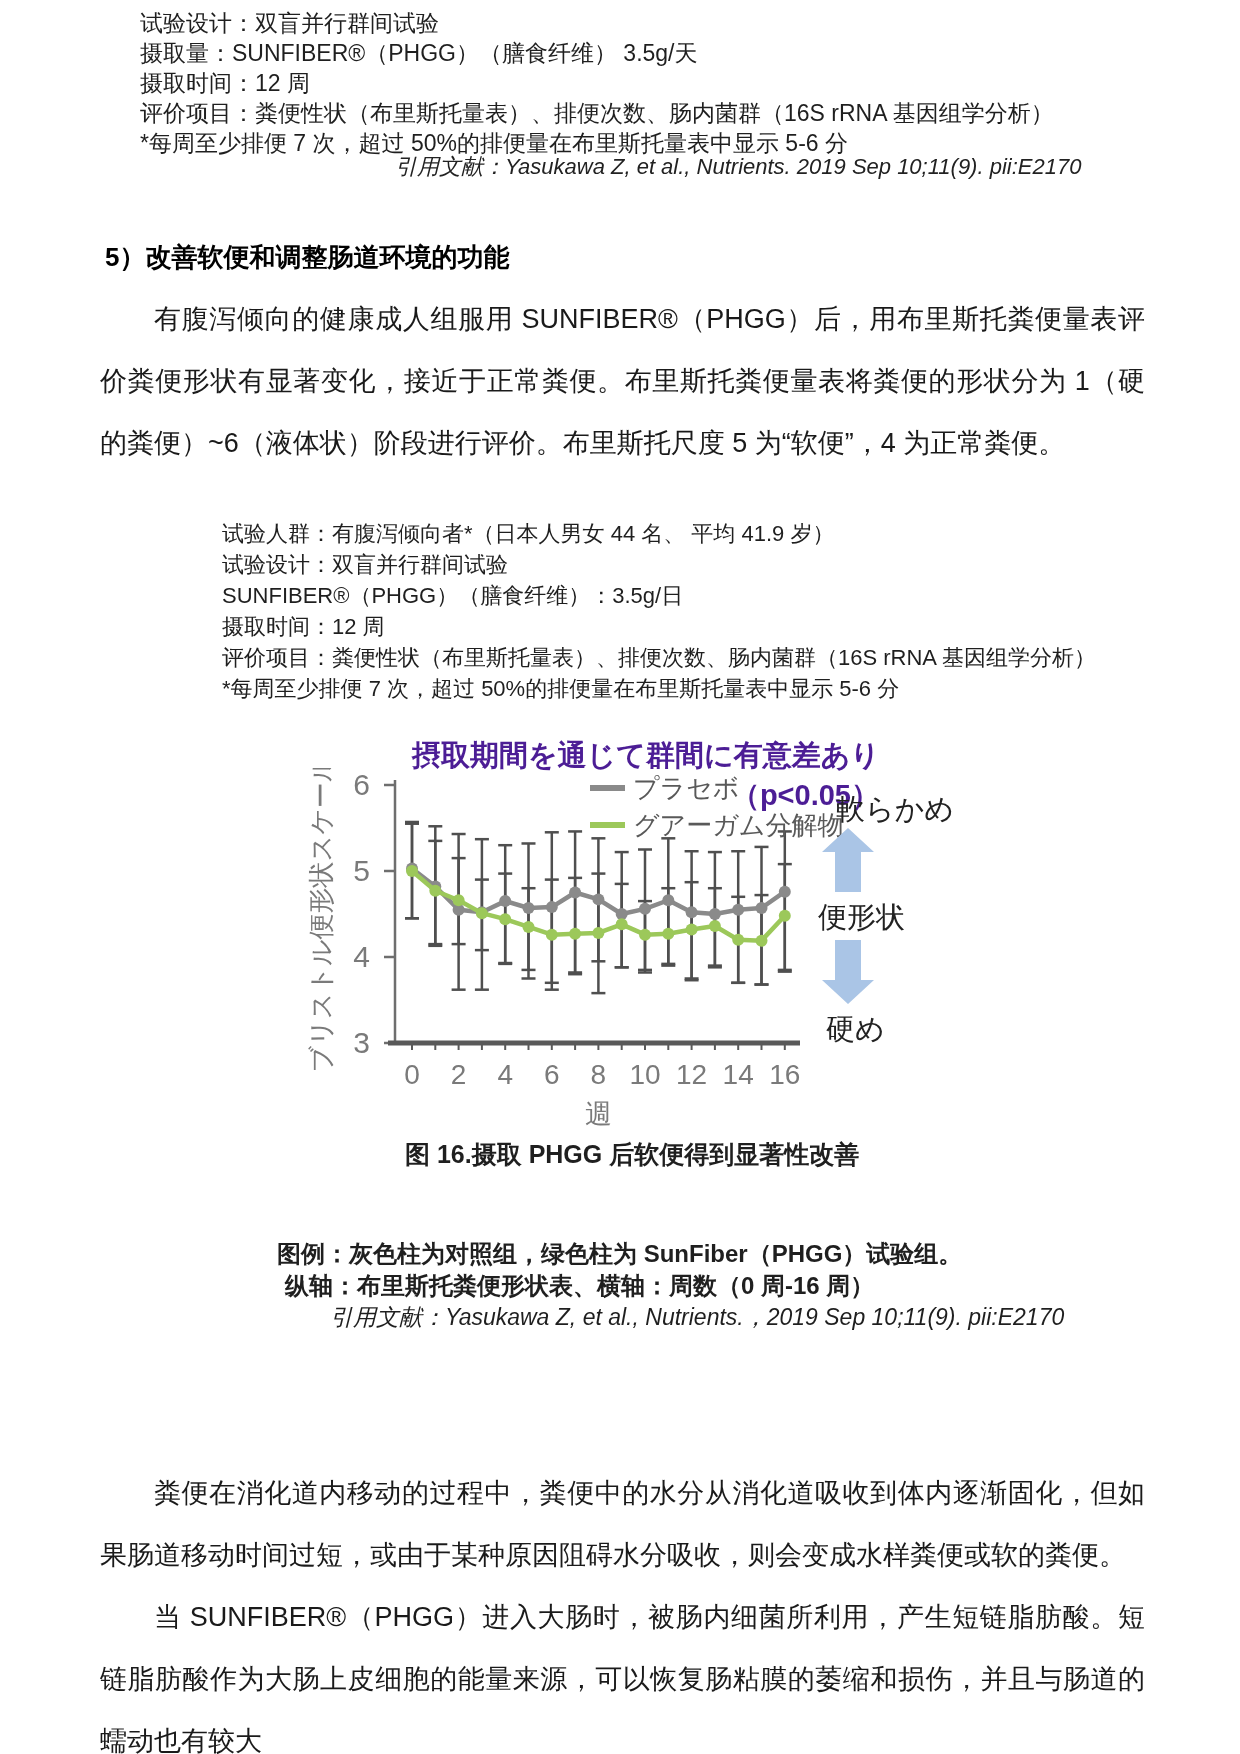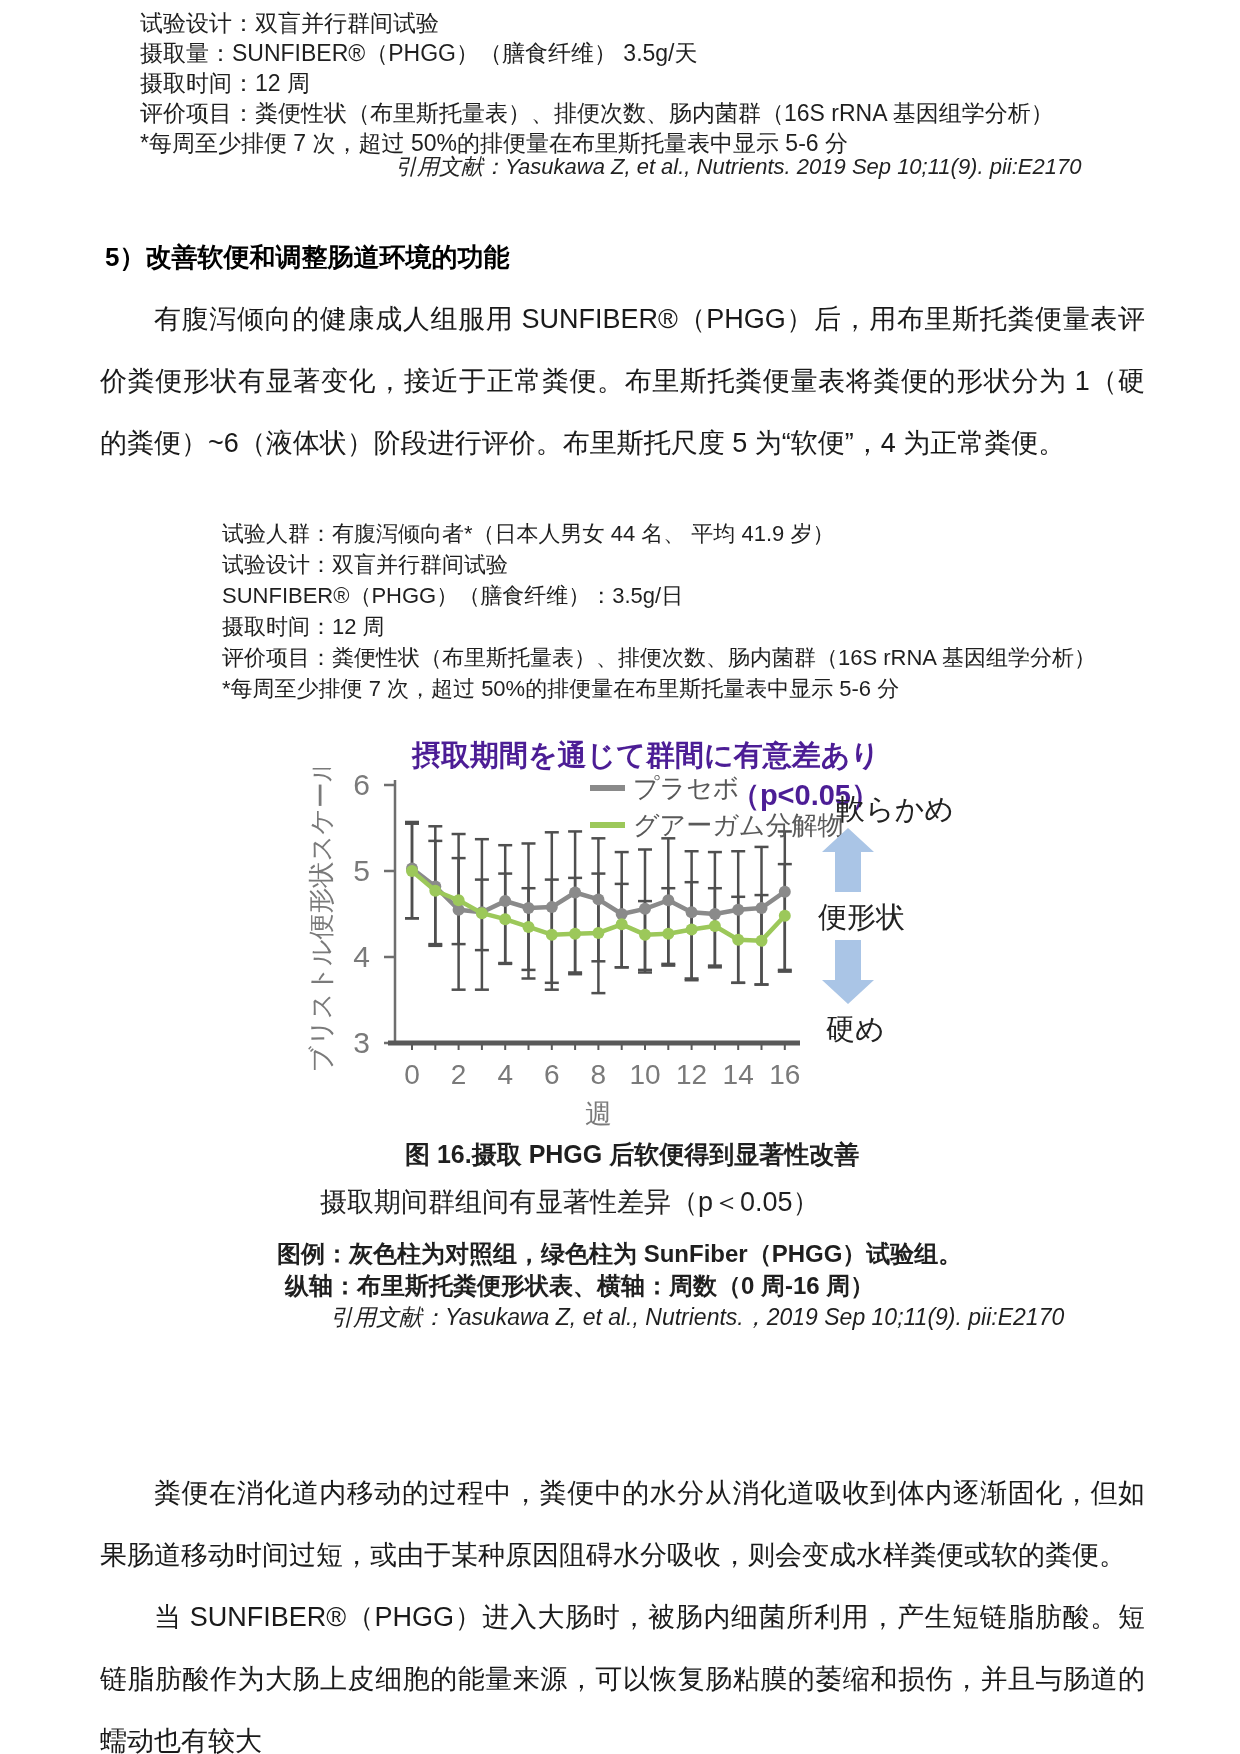--- a/index.html
+++ b/index.html
@@ -244,21 +244,20 @@
   </div>
   <div class="abs side-label" style="left:818px; top:898px;">便形状</div>
   <div class="abs" style="left:822px; top:940px;">
     <svg width="52" height="64" viewBox="0 0 52 64">
         <polygon points="26,64 0,40 13,40 13,0 39,0 39,40 52,40" fill="#aac5e6"></polygon>
       </svg>
   </div>
   <div class="abs side-label" style="left:826px; top:1010px;">硬め</div>
 
   <div class="abs cap1" style="left:405px; top:1138px;">图 16.摄取 PHGG 后软便得到显著性改善</div>
-  <div class="abs cap2" style="left:320px; top:1184px;">摄取期间群组间有显著性差异（p＜0.05）</div>
   <div class="abs note" style="left:265px; top:1238px;margin-left:12px;">图例：灰色柱为对照组，绿色柱为 SunFiber（PHGG）试验组。</div>
   <div class="abs note" style="left:285px; top:1270px;">纵轴：布里斯托粪便形状表、横轴：周数（0 周-16 周）</div>
   <div class="abs fig-cite" style="left:330px; top:1302px;">引用文献：Yasukawa Z, et al., Nutrients.，2019 Sep 10;11(9). pii:E2170</div>
 
   <div class="abs para" style="left:100px; top:1462px; width:1045px;">
     <p>粪便在消化道内移动的过程中，粪便中的水分从消化道吸收到体内逐渐固化，但如果肠道移动时间过短，或由于某种原因阻碍水分吸收，则会变成水样粪便或软的粪便。</p>
     <p>当 SUNFIBER®（PHGG）进入大肠时，被肠内细菌所利用，产生短链脂肪酸。短链脂肪酸作为大肠上皮细胞的能量来源，可以恢复肠粘膜的萎缩和损伤，并且与肠道的蠕动也有较大</p>
   </div>
 
 </div>

